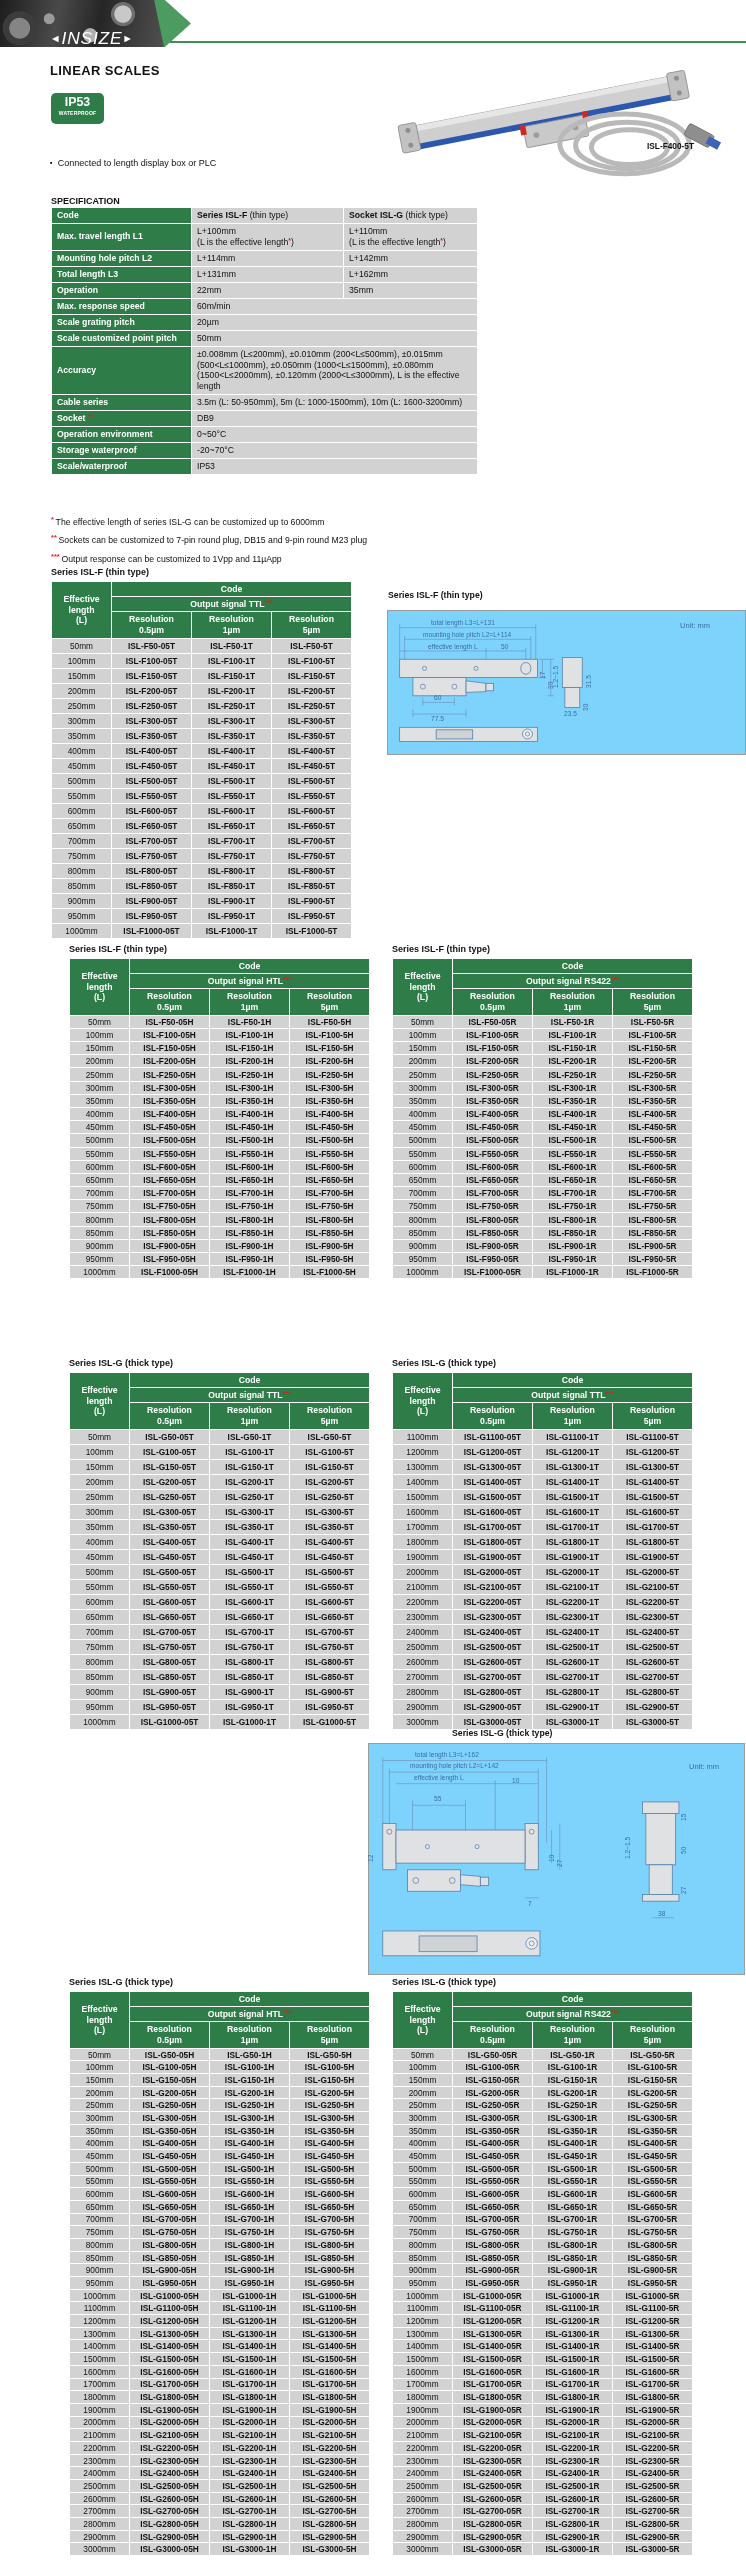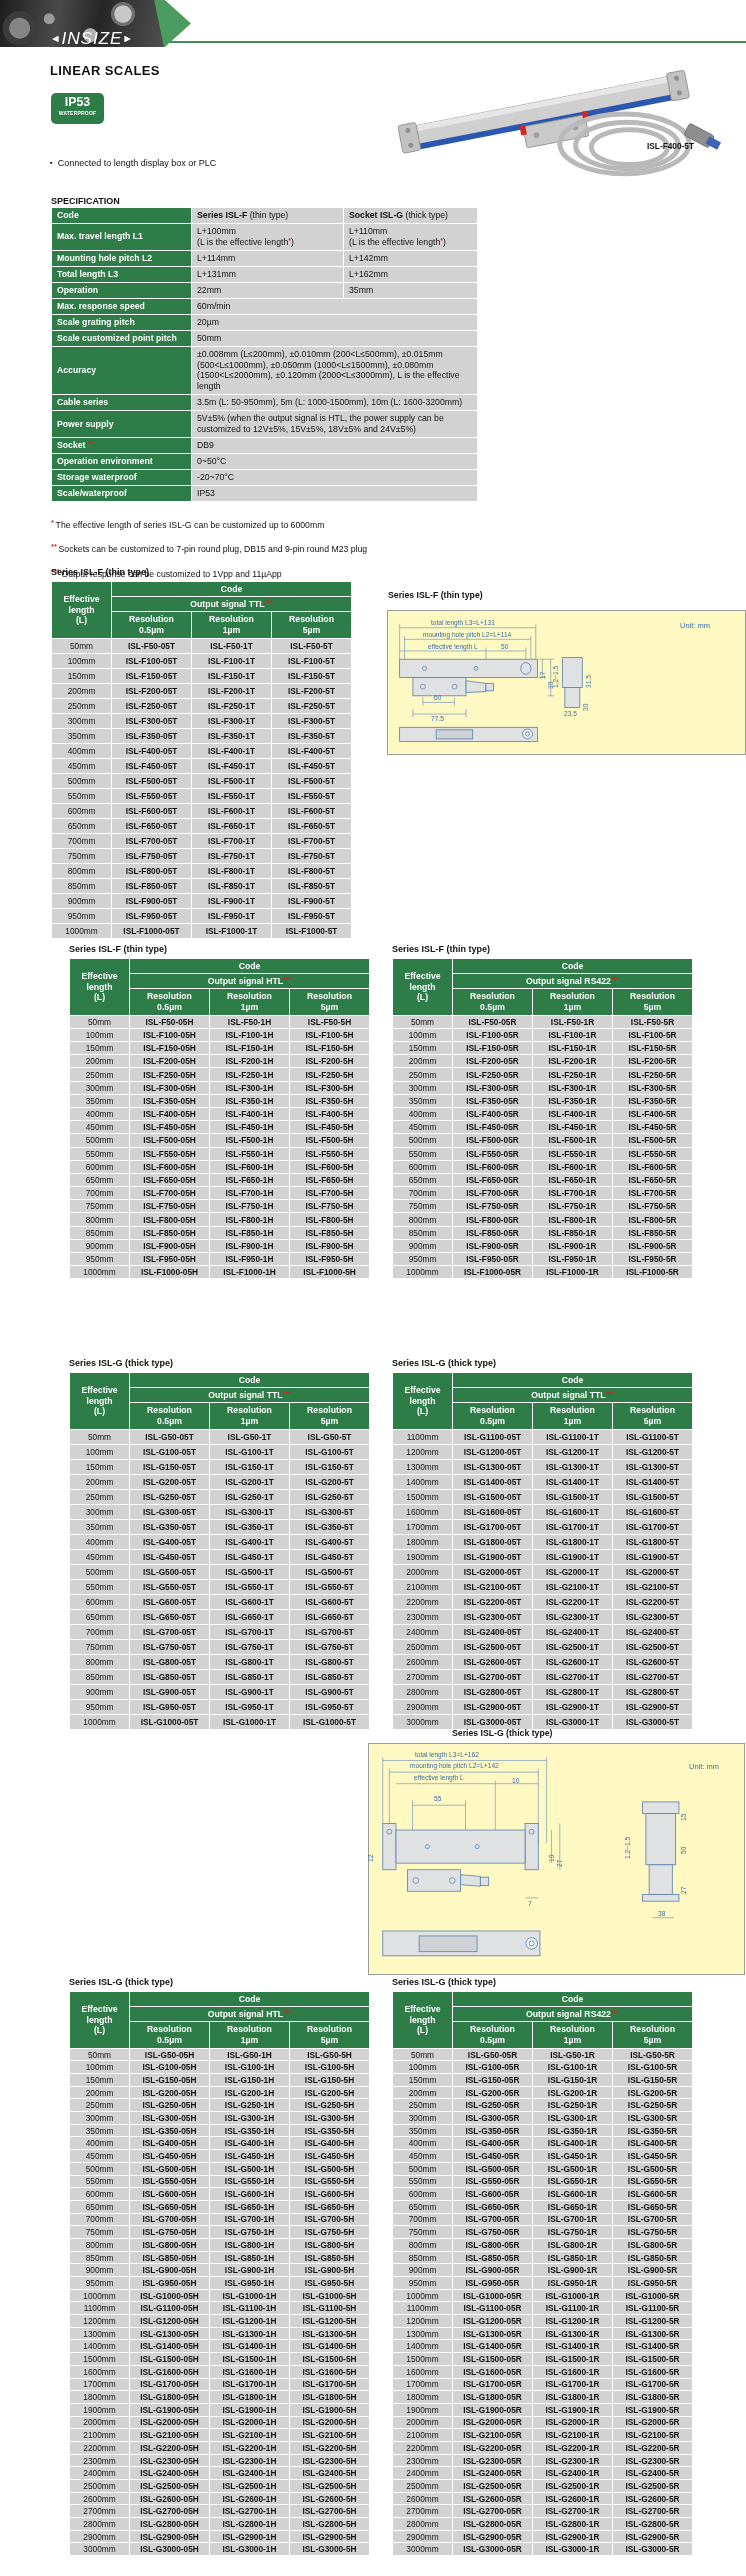--- a/index.html
+++ b/index.html
@@ -35,21 +35,21 @@
   
   .spec{position:absolute;left:51px;top:207px;}
   .spec table{border-collapse:collapse;border:0.8px solid #848484;table-layout:fixed;width:427px;}
   .spec td{border:0.8px solid #fff;padding:2.1px 5px;font-size:8.7px;line-height:10.8px;vertical-align:middle;}
   .spec td.lab{background:#2e7d49;color:#fff;font-weight:bold;width:129px;}
   .spec td.val{background:#d2d2d2;}
   .spec td.vf{width:141px;}
   .spec tr.coderow td.val{font-weight:normal;}
   
   .rstar{color:#e21d16;font-weight:bold;font-size:.8em;vertical-align:2.5px;line-height:0;}
-  .footnotes{position:absolute;left:51px;top:512px;font-size:8.7px;line-height:21px;}
+  .footnotes{position:absolute;left:51px;top:512px;font-size:8.7px;line-height:16px;}
   .fstar{color:#e21d16;font-weight:bold;font-size:7.5px;vertical-align:3.3px;margin-right:1.7px;}
   
   .ct{position:absolute;}
   .ct .cap{font-weight:bold;font-size:9px;margin:0 0 2.5px 0;height:11.6px;}
   .ct table{border-collapse:collapse;border:0.8px solid #848484;table-layout:fixed;width:301px;}
   .ct th{background:#2e7d49;color:#fff;font-size:8.7px;border:0.8px solid #fff;line-height:10.4px;
          text-align:center;padding:0.8px 0;}
   .ct td{background:#d2d2d2;border:0.8px solid #fff;text-align:center;font-size:8.3px;
          height:var(--rh,14px);padding:0 1.7px;overflow:hidden;}
   .ct td.code{font-weight:bold;}
@@ -57,21 +57,21 @@
   .t2{left:69px;top:944px;--rh:12.2px;}
   .t3{left:392px;top:944px;--rh:12.2px;}
   .t4{left:69px;top:1358px;--rh:14px;}
   .t5{left:392px;top:1358px;--rh:14px;}
   .t6{left:69px;top:1977px;--rh:11.7px;}
   .t7{left:392px;top:1977px;--rh:11.7px;}
   
   .dcap{position:absolute;font-size:8.7px;font-weight:bold;}
   .dcap-f{left:388px;top:590px;}
   .dcap-g{left:452px;top:1728px;}
-  .diag{position:absolute;border:0.8px solid #9a9a9a;background:#fef9c3;}
+  .diag{position:absolute;border:0.8px solid #9a9a9a;background:#7dd3fc;}
   .diag-f{left:387px;top:610px;width:357px;height:143px;}
   .diag-g{left:368px;top:1743px;width:375px;height:230px;}
   .diag svg{position:absolute;left:0;top:0;}
   .dlbl{position:absolute;font-size:6.6px;color:#3a6ea5;white-space:nowrap;}
   .dunit{font-size:7.5px;}
   .rot{transform:rotate(-90deg);transform-origin:left bottom;}
 </style>
 </head>
 <body>
 
@@ -167,24 +167,20 @@
             <td class="lab">Scale customized point pitch</td>
             <td class="val" colspan="2">50mm</td>
           </tr>
           <tr>
             <td class="lab">Accuracy</td>
             <td class="val" colspan="2">±0.008mm (L≤200mm), ±0.010mm (200&lt;L≤500mm), ±0.015mm (500&lt;L≤1000mm), ±0.050mm (1000&lt;L≤1500mm), ±0.080mm (1500&lt;L≤2000mm), ±0.120mm (2000&lt;L≤3000mm), L is the effective length</td>
           </tr>
           <tr>
             <td class="lab">Cable series</td>
             <td class="val" colspan="2">3.5m (L: 50-950mm), 5m (L: 1000-1500mm), 10m (L: 1600-3200mm)</td>
-          </tr>
-          <tr>
-            <td class="lab">Power supply</td>
-            <td class="val" colspan="2">5V±5% (when the output signal is HTL, the power supply can be customized to 12V±5%, 15V±5%, 18V±5% and 24V±5%)</td>
           </tr>
           <tr>
             <td class="lab">Socket <span class="rstar">**</span></td>
             <td class="val" colspan="2">DB9</td>
           </tr>
           <tr>
             <td class="lab">Operation environment</td>
             <td class="val" colspan="2">0~50°C</td>
           </tr>
           <tr>

